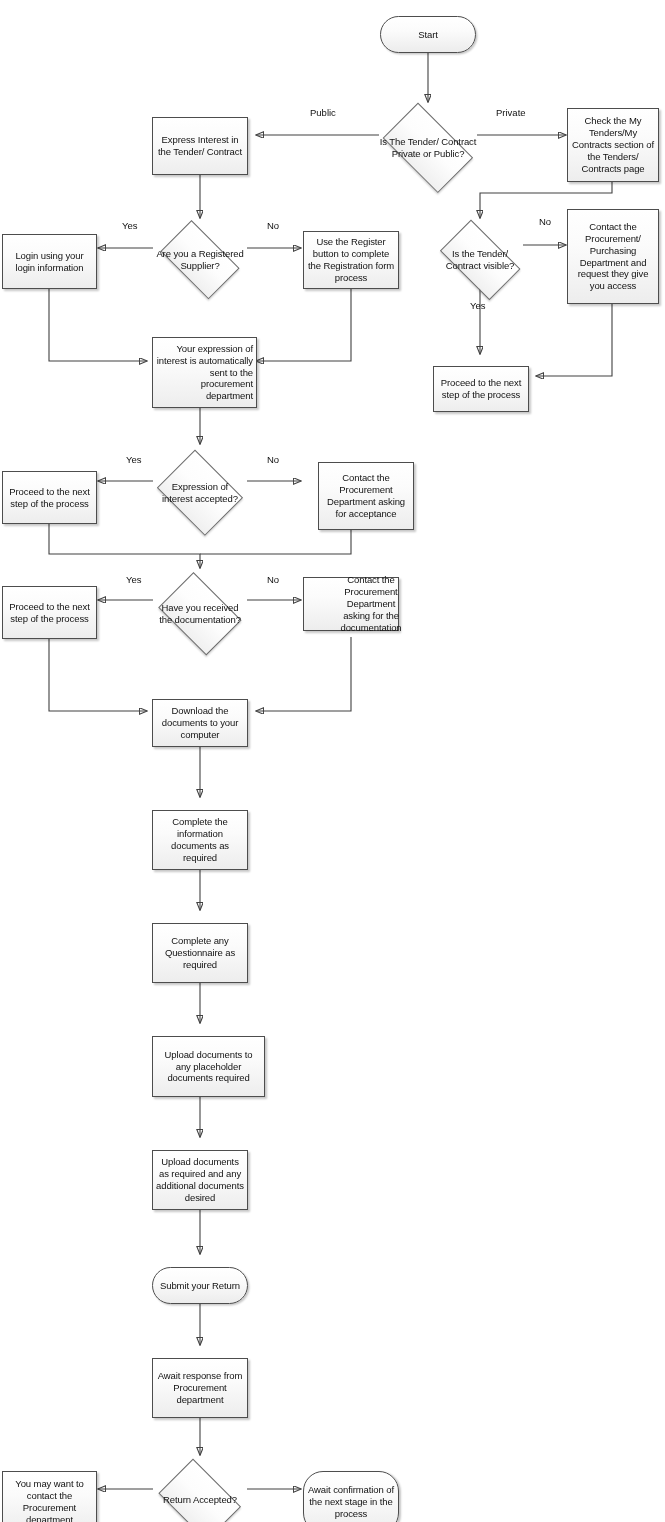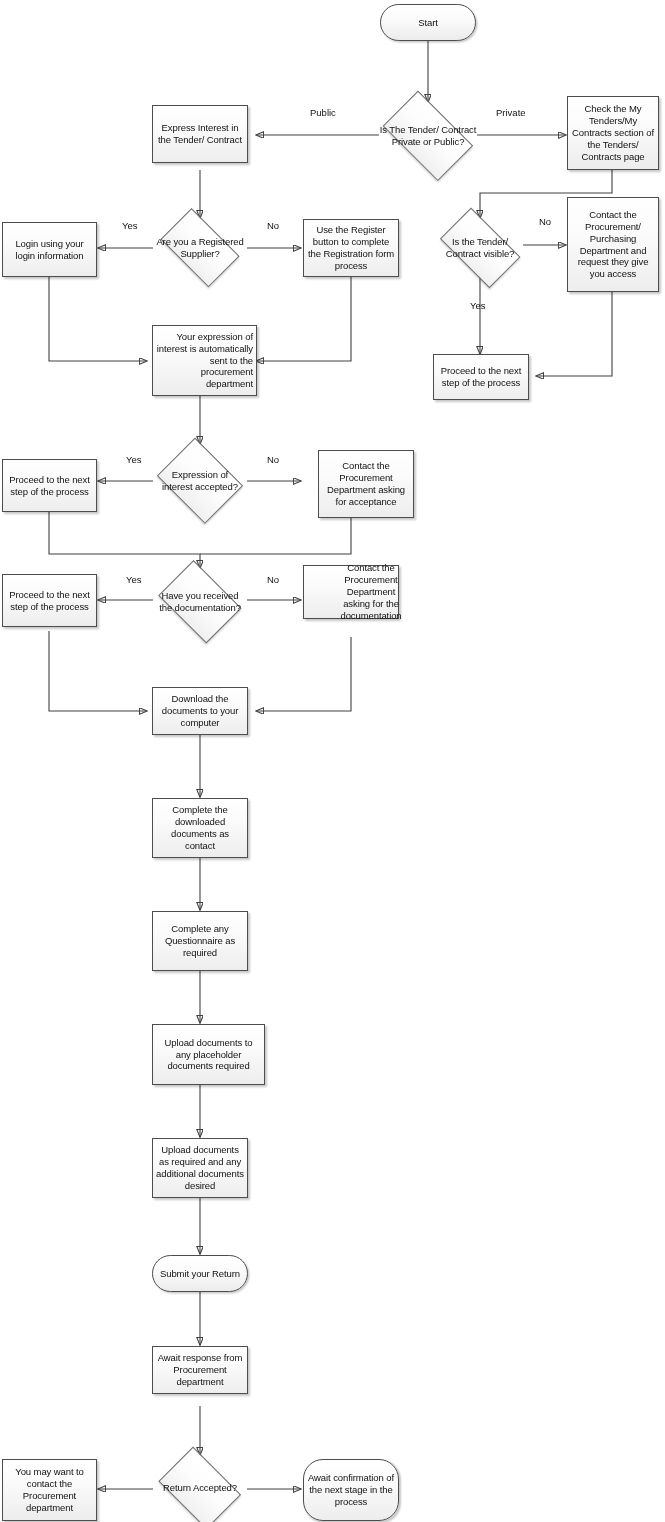--- a/index.html
+++ b/index.html
@@ -1,20 +1,20 @@
 <!DOCTYPE html>
 <html><head>
 <meta charset="utf-8">
 <title>Tender Process Flowchart</title>
 <style>
   html,body{margin:0;padding:0;background:#ffffff;}
   body{font-family:"Liberation Sans","DejaVu Sans",sans-serif;}
   #canvas{position:relative;width:665px;height:1522px;background:#ffffff;overflow:hidden;}
 
-  .node{position:absolute;box-sizing:border-box;display:flex;align-items:center;justify-content:center;text-align:center;color:#111111;font-size:9.5px;line-height:1.25;letter-spacing:-0.1px;padding:2px 3px;}
+  .node{position:absolute;box-sizing:border-box;display:flex;align-items:center;justify-content:center;text-align:center;color:#111111;font-size:9.5px;line-height:1.25;letter-spacing:-0.1px;padding:2px 3px;margin-top:12px;}
 
   
   .proc{
     border:1px solid #4d4d4d;
     background:linear-gradient(to bottom,#ffffff 0%,#fbfbfb 38%,#ededed 100%);
     box-shadow:1.5px 1.5px 2px rgba(0,0,0,0.22);
   }
 
   
   .term{
@@ -181,40 +181,40 @@
 
   <div class="node proc" style="left:303px;top:565px;width:96px;height:54px;padding-left:43px;">
     <span>Contact the Procurement Department asking for the documentation</span>
   </div>
 
   <div class="node proc" style="left:152px;top:687px;width:96px;height:48px;">
     <span>Download the documents to your computer</span>
   </div>
 
   <div class="node proc" style="left:152px;top:798px;width:96px;height:60px;">
-    <span>Complete the downloaded documents as contact</span>
+    <span>Complete the information documents as required</span>
   </div>
 
   <div class="node proc" style="left:152px;top:911px;width:96px;height:60px;">
     <span>Complete any Questionnaire as required</span>
   </div>
 
   <div class="node proc" style="left:152px;top:1024px;width:113px;height:61px;">
     <span>Upload documents to any placeholder documents required</span>
   </div>
 
   <div class="node proc" style="left:152px;top:1138px;width:96px;height:60px;">
     <span>Upload documents as required and any additional documents desired</span>
   </div>
 
   <div class="node term" style="left:152px;top:1255px;width:96px;height:37px;">
     <span>Submit your Return</span>
   </div>
 
-  <div class="node proc" style="left:152px;top:1346px;width:96px;height:48px;">
+  <div class="node proc" style="left:152px;top:1346px;width:96px;height:60px;">
     <span>Await response from Procurement department</span>
   </div>
 
   <div class="node dec" style="left:153px;top:1455px;width:94px;height:66px;">
     <span class="dshape"></span>
     <span class="dlabel">Return Accepted?</span>
   </div>
 
   <div class="node proc" style="left:2px;top:1459px;width:95px;height:62px;">
     <span>You may want to contact the Procurement department</span>

